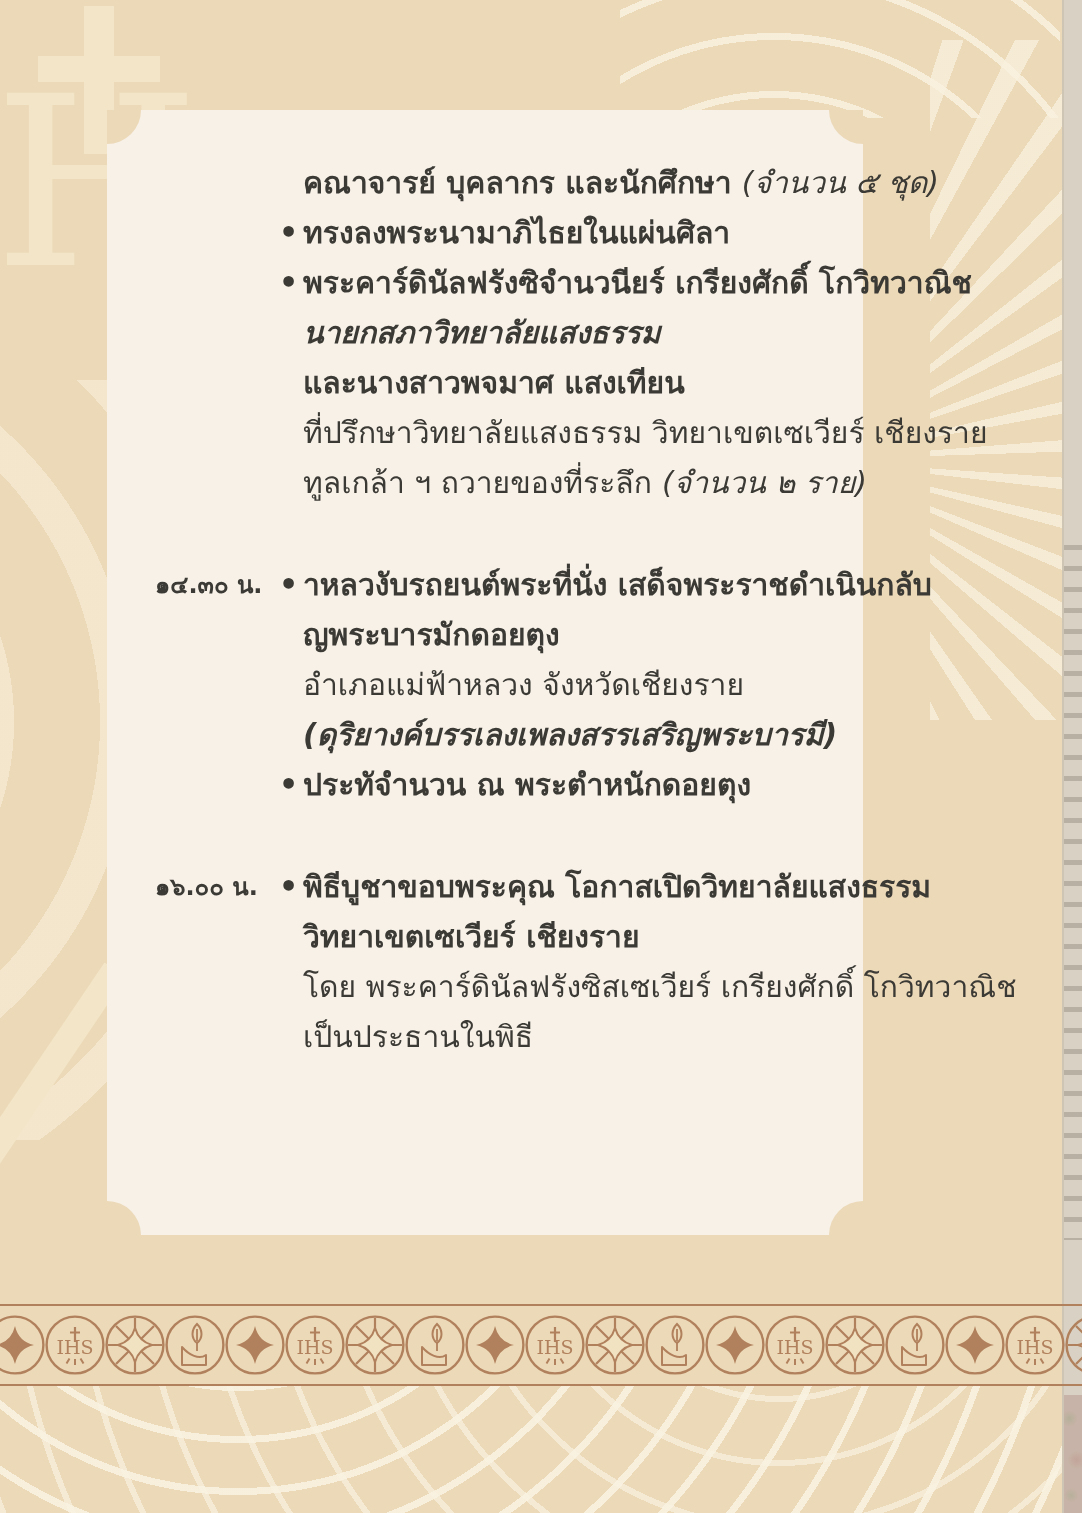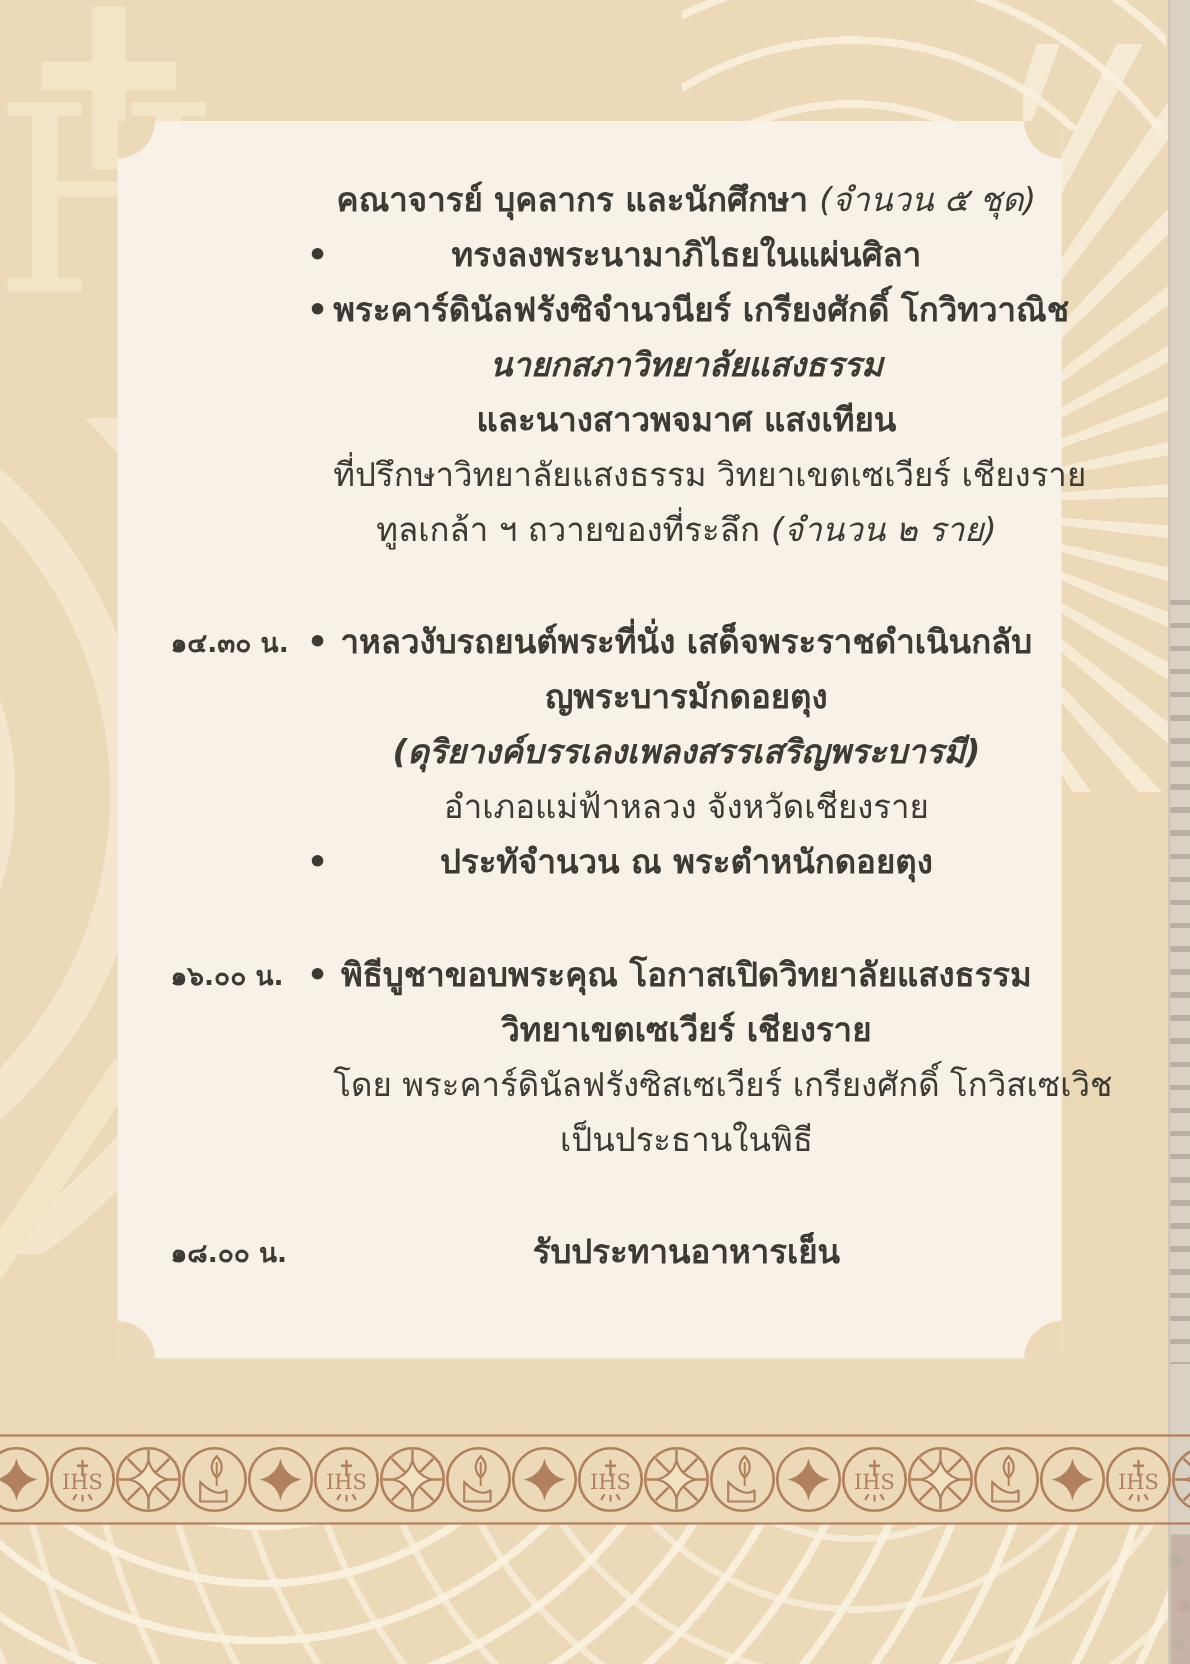--- a/index.html
+++ b/index.html
@@ -58,23 +58,22 @@
     position:absolute;left:0;top:1395px;width:100%;height:118px;
     background:
       radial-gradient(circle 7px at 30% 20%, rgba(167,173,142,.55), transparent 8px),
       radial-gradient(circle 8px at 70% 55%, rgba(190,150,140,.5), transparent 9px),
       radial-gradient(circle 6px at 40% 85%, rgba(167,173,142,.5), transparent 7px),
       #c7b3a7;
   }
 
   
   .card{
-    position:absolute;left:107px;top:110px;width:858px;height:1125px;
+    position:absolute;left:107px;top:110px;width:756px;height:1125px;
     background:#f7f1e8;
-    text-align:center;
   }
   .notch{position:absolute;width:34px;height:34px;background:#ecd9b8;}
   .notch.tl{left:0;top:0;border-bottom-right-radius:100%;}
   .notch.tr{right:0;top:0;border-bottom-left-radius:100%;}
   .notch.bl{left:0;bottom:0;border-top-right-radius:100%;}
   .notch.br{right:0;bottom:0;border-top-left-radius:100%;}
 
   .content{position:relative;padding-top:48px;color:#3c3a35;}
   .block{position:relative;margin-bottom:52px;}
   .time{
@@ -139,42 +138,36 @@
           <div class="row r"><span>ที่ปรึกษาวิทยาลัยแสงธรรม วิทยาเขตเซเวียร์ เชียงราย</span></div>
           <div class="row r"><span>ทูลเกล้า ฯ ถวายของที่ระลึก</span><span class="note">(จำนวน ๒ ราย)</span></div>
         </div>
       </div>
 
       <div class="block">
         <div class="time">๑๔.๓๐ น.</div>
         <div class="rows">
           <div class="row b"><span class="bullet">•</span><span>าหลวงับรถยนต์พระที่นั่ง เสด็จพระราชดำเนินกลับ</span></div>
           <div class="row b"><span>ญพระบารมักดอยตุง</span></div>
+          <div class="row r"><span>อำเภอแม่ฟ้าหลวง จังหวัดเชียงราย</span></div>
           <div class="row i"><span>(ดุริยางค์บรรเลงเพลงสรรเสริญพระบารมี)</span></div>
-          <div class="row r"><span>อำเภอแม่ฟ้าหลวง จังหวัดเชียงราย</span></div>
           <div class="row b"><span class="bullet">•</span><span>ประทัจำนวน ณ พระตำหนักดอยตุง</span></div>
         </div>
       </div>
 
       <div class="block">
         <div class="time">๑๖.๐๐ น.</div>
         <div class="rows">
           <div class="row b"><span class="bullet">•</span><span>พิธีบูชาขอบพระคุณ โอกาสเปิดวิทยาลัยแสงธรรม</span></div>
           <div class="row b"><span>วิทยาเขตเซเวียร์ เชียงราย</span></div>
-          <div class="row r"><span>โดย พระคาร์ดินัลฟรังซิสเซเวียร์ เกรียงศักดิ์ โกวิสเซเวิช</span></div>
+          <div class="row r"><span>โดย พระคาร์ดินัลฟรังซิสเซเวียร์ เกรียงศักดิ์ โกวิทวาณิช</span></div>
           <div class="row r"><span>เป็นประธานในพิธี</span></div>
         </div>
       </div>
 
-      <div class="block">
-        <div class="time">๑๘.๐๐ น.</div>
-        <div class="rows">
-          <div class="row b"><span>รับประทานอาหารเย็น</span></div>
-        </div>
-      </div>
 
     </div>
   </div>
 
   <div class="band">
     <div class="rule top"></div>
     <div class="rule bottom"></div>
     <div class="medallions">
         <svg viewBox="0 0 60 60" class="medallion">
           <use href="#sym-diamond"></use>

